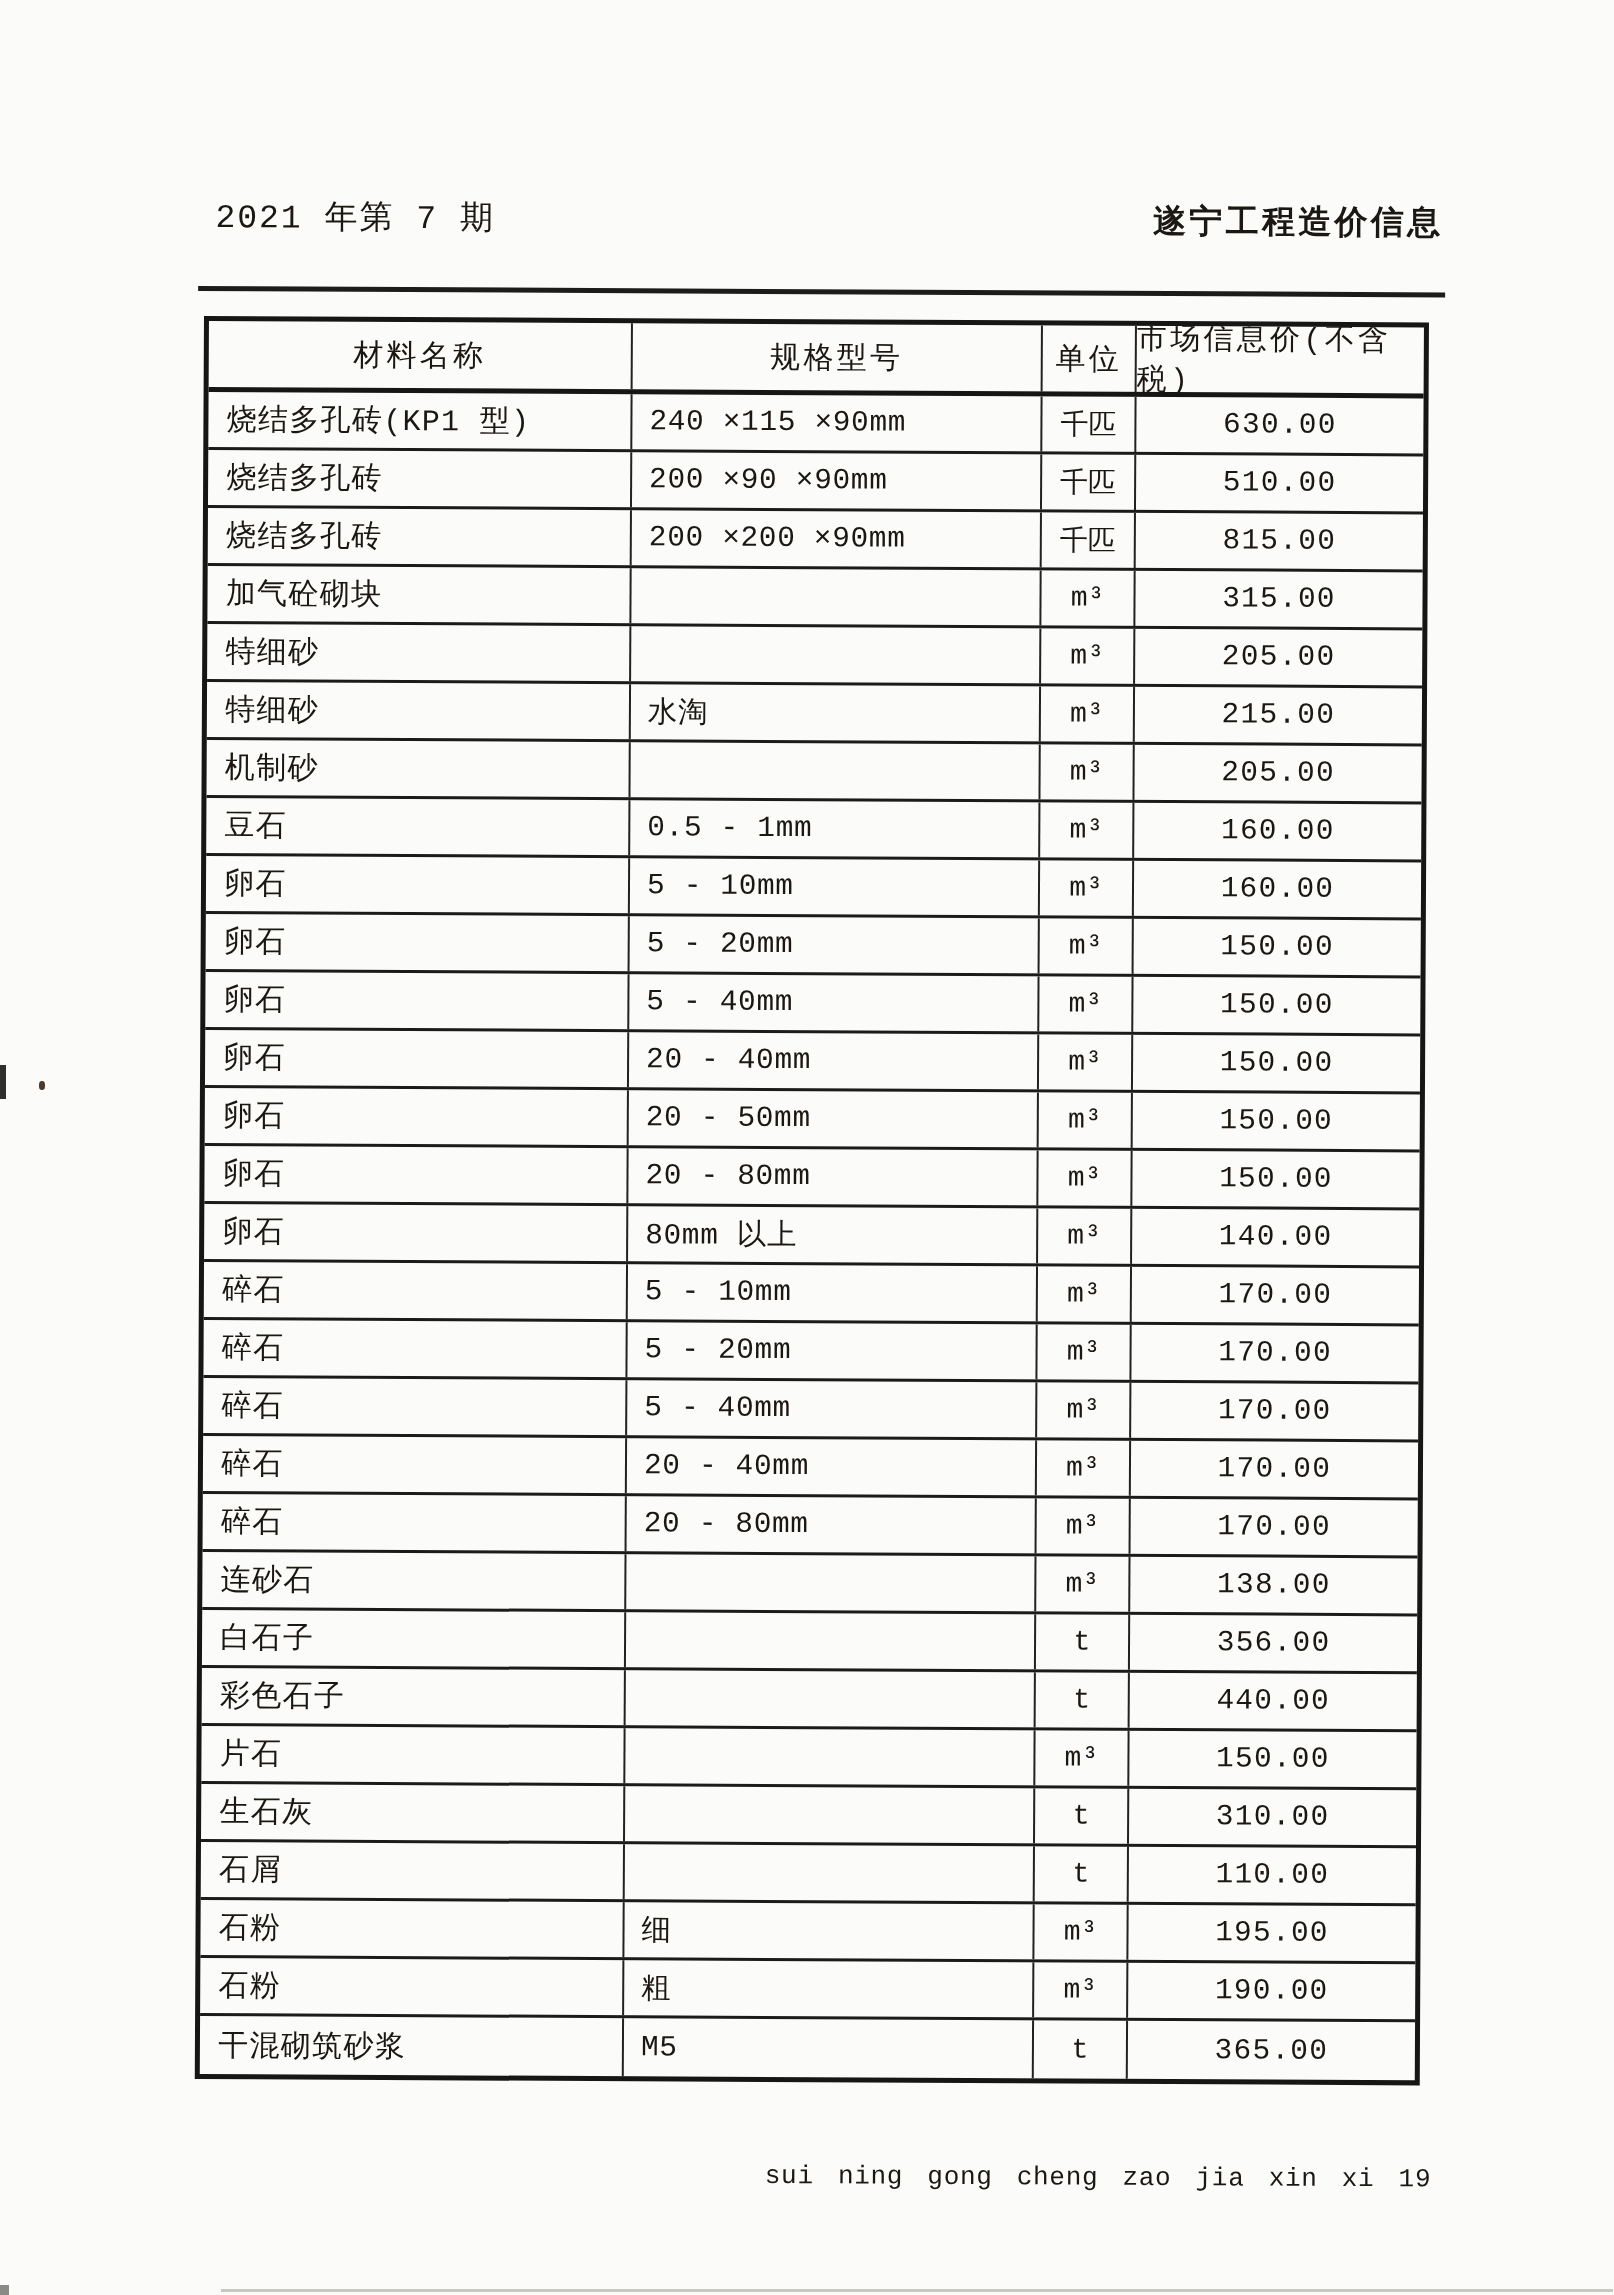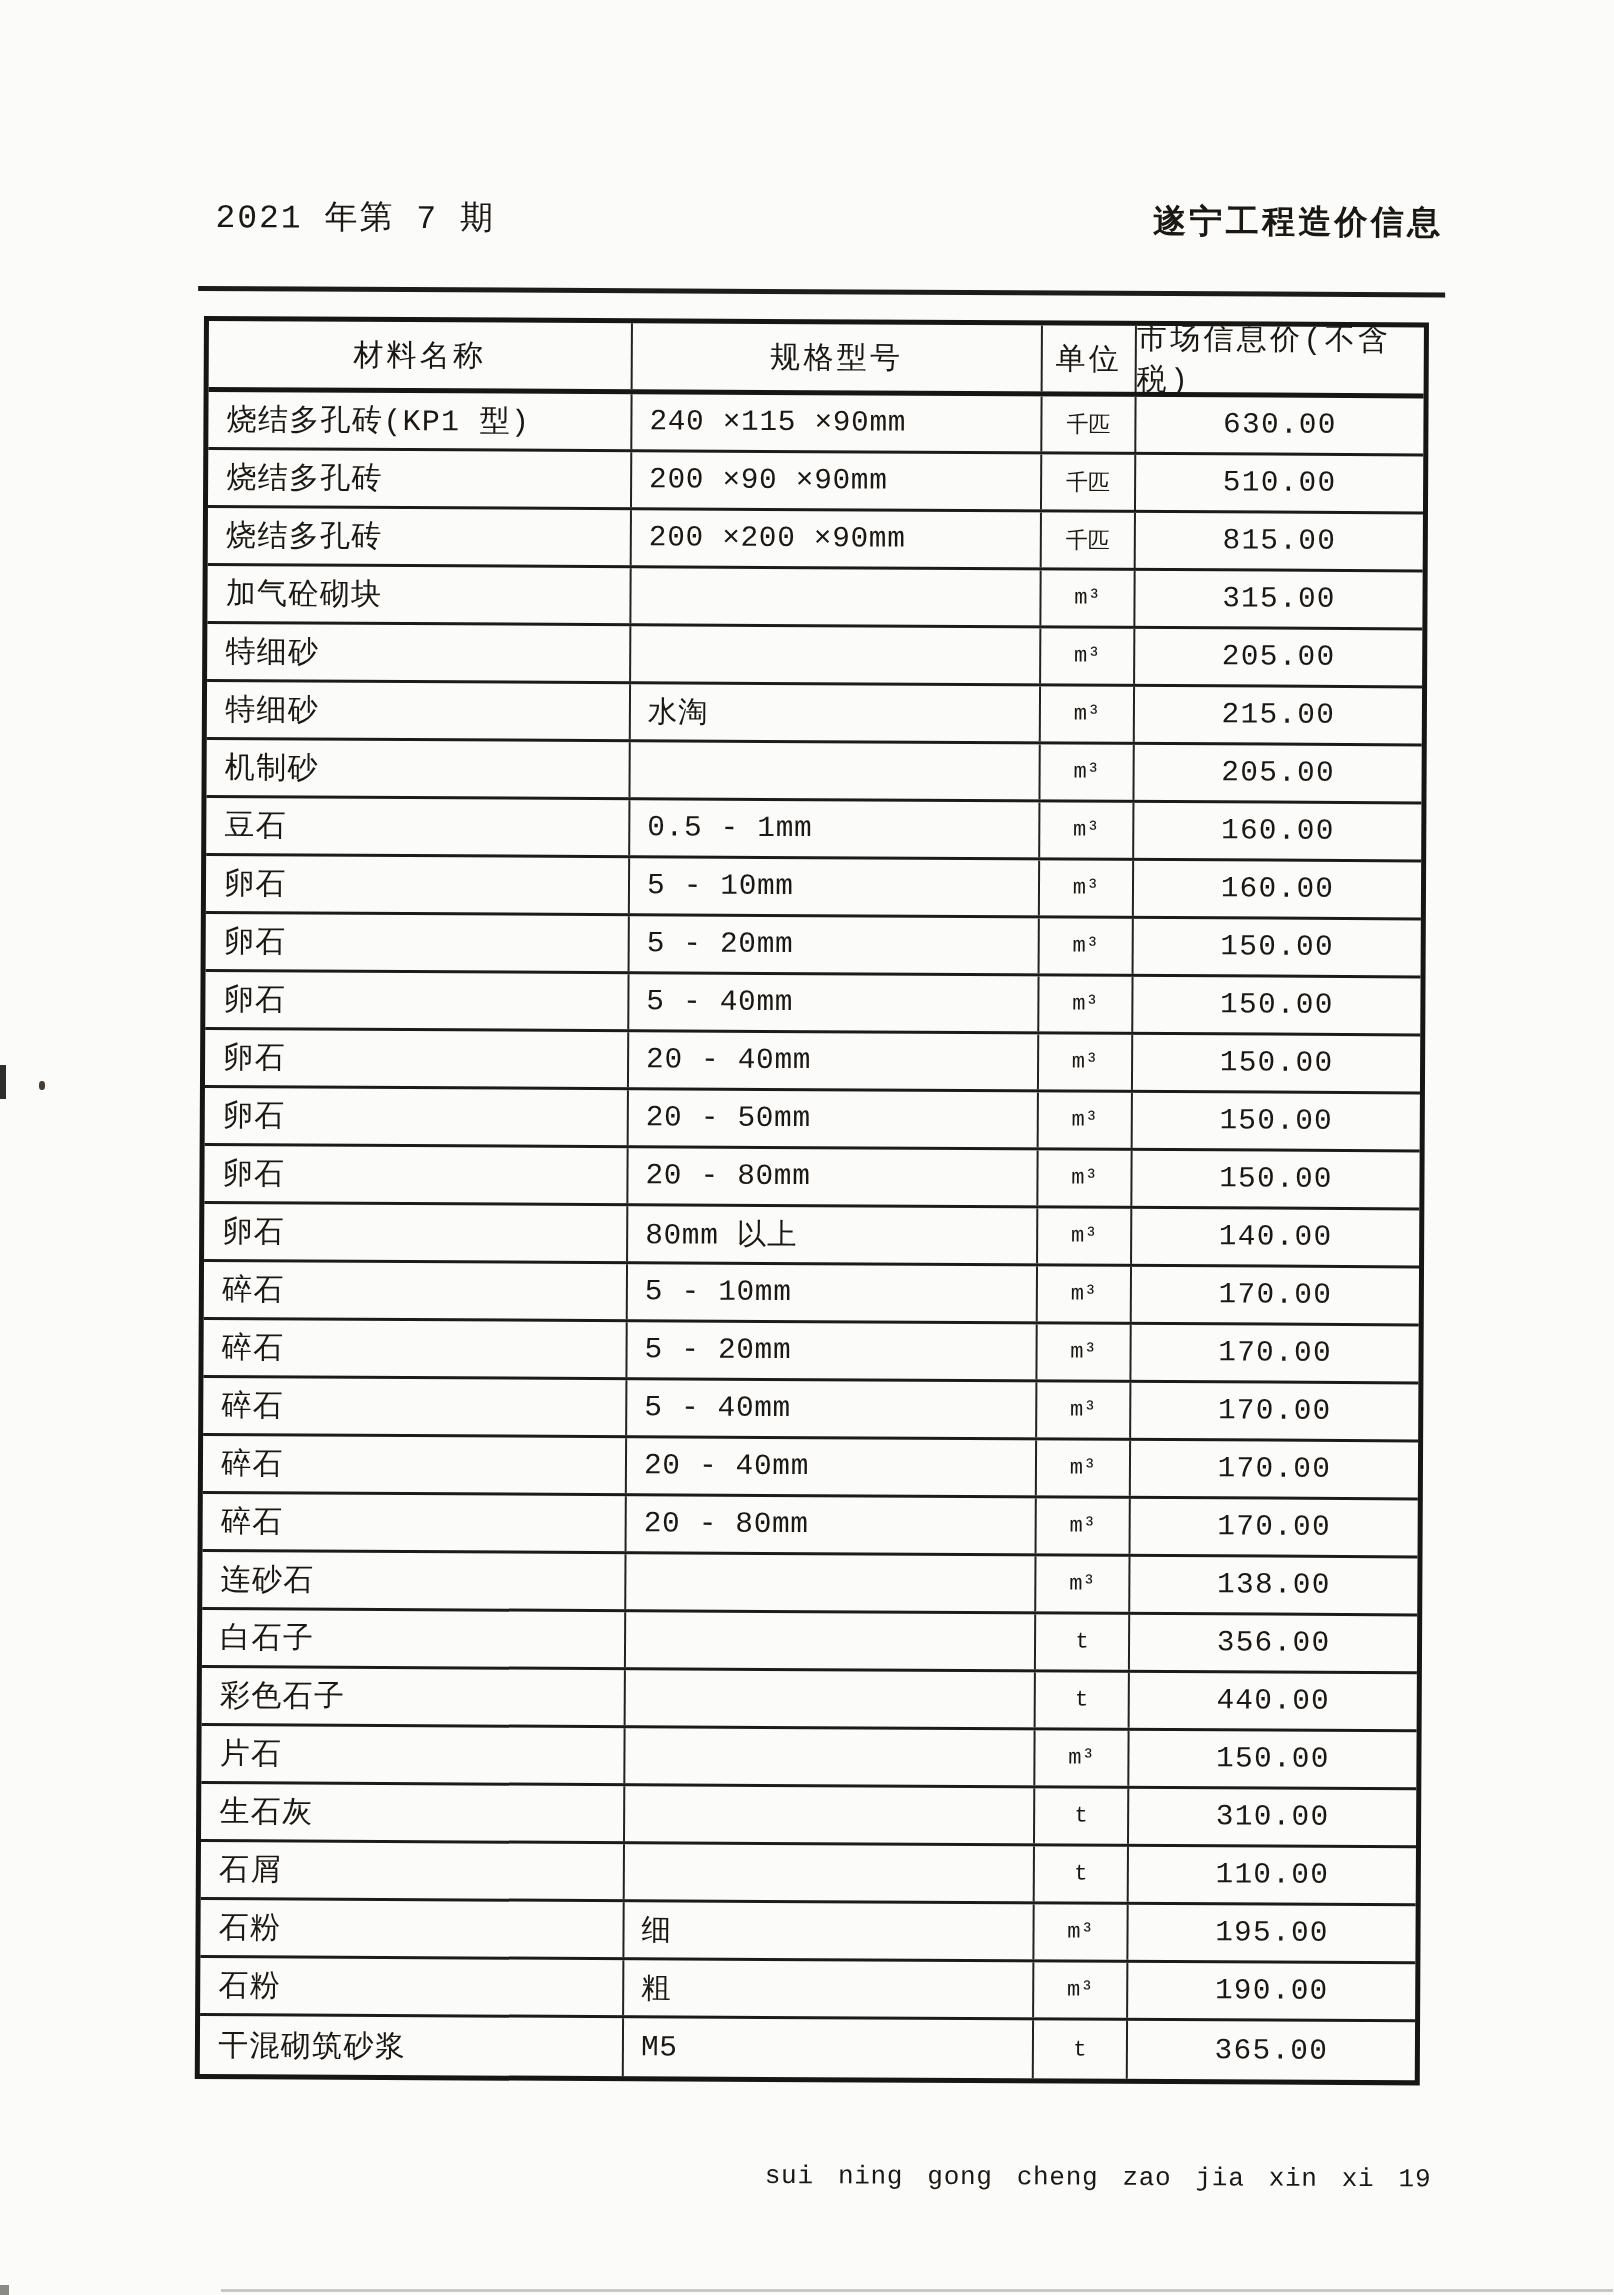--- a/index.html
+++ b/index.html
@@ -32,21 +32,21 @@
   .trow {
     display:grid; grid-template-columns:424px 410px 94px 1fr;
     height:58px; border-bottom:3.3px solid #1b1b19;
   }
   .trow:last-child { border-bottom:none; }
   .cell { display:flex; align-items:center; border-right:2px solid #222220; overflow:hidden; }
   .cell:last-child { border-right:none; }
   .th      { justify-content:center; font-size:30px; letter-spacing:3.3px; }
   .c-name  { justify-content:flex-start; padding-left:18.3px; font-size:30px; letter-spacing:1.3px; }
   .c-spec  { justify-content:flex-start; padding-left:17px; font-size:29.4px; letter-spacing:0.7px; }
-  .c-unit  { justify-content:center; font-size:22px; }
+  .c-unit  { justify-content:center; font-size:28px; }
   .c-price { justify-content:center; font-size:29.4px; letter-spacing:1.3px; }
 
   .footer {
     position:absolute; left:204px; top:2158px; width:1237px;
     text-align:right; font-size:26px; letter-spacing:0.7px; word-spacing:7.9px;
   }
 
   .mark-left   { position:absolute; left:0; top:1065px; width:5.9px; height:34px; background:#2e2e2c; }
   .speck       { position:absolute; left:39px; top:1081px; width:5.9px; height:8.5px; background:#4a3b30; border-radius:45%; }
   .edge-bottom { position:absolute; left:221px; top:2289px; width:1392px; height:2.6px; background:#c7c7c3; }

